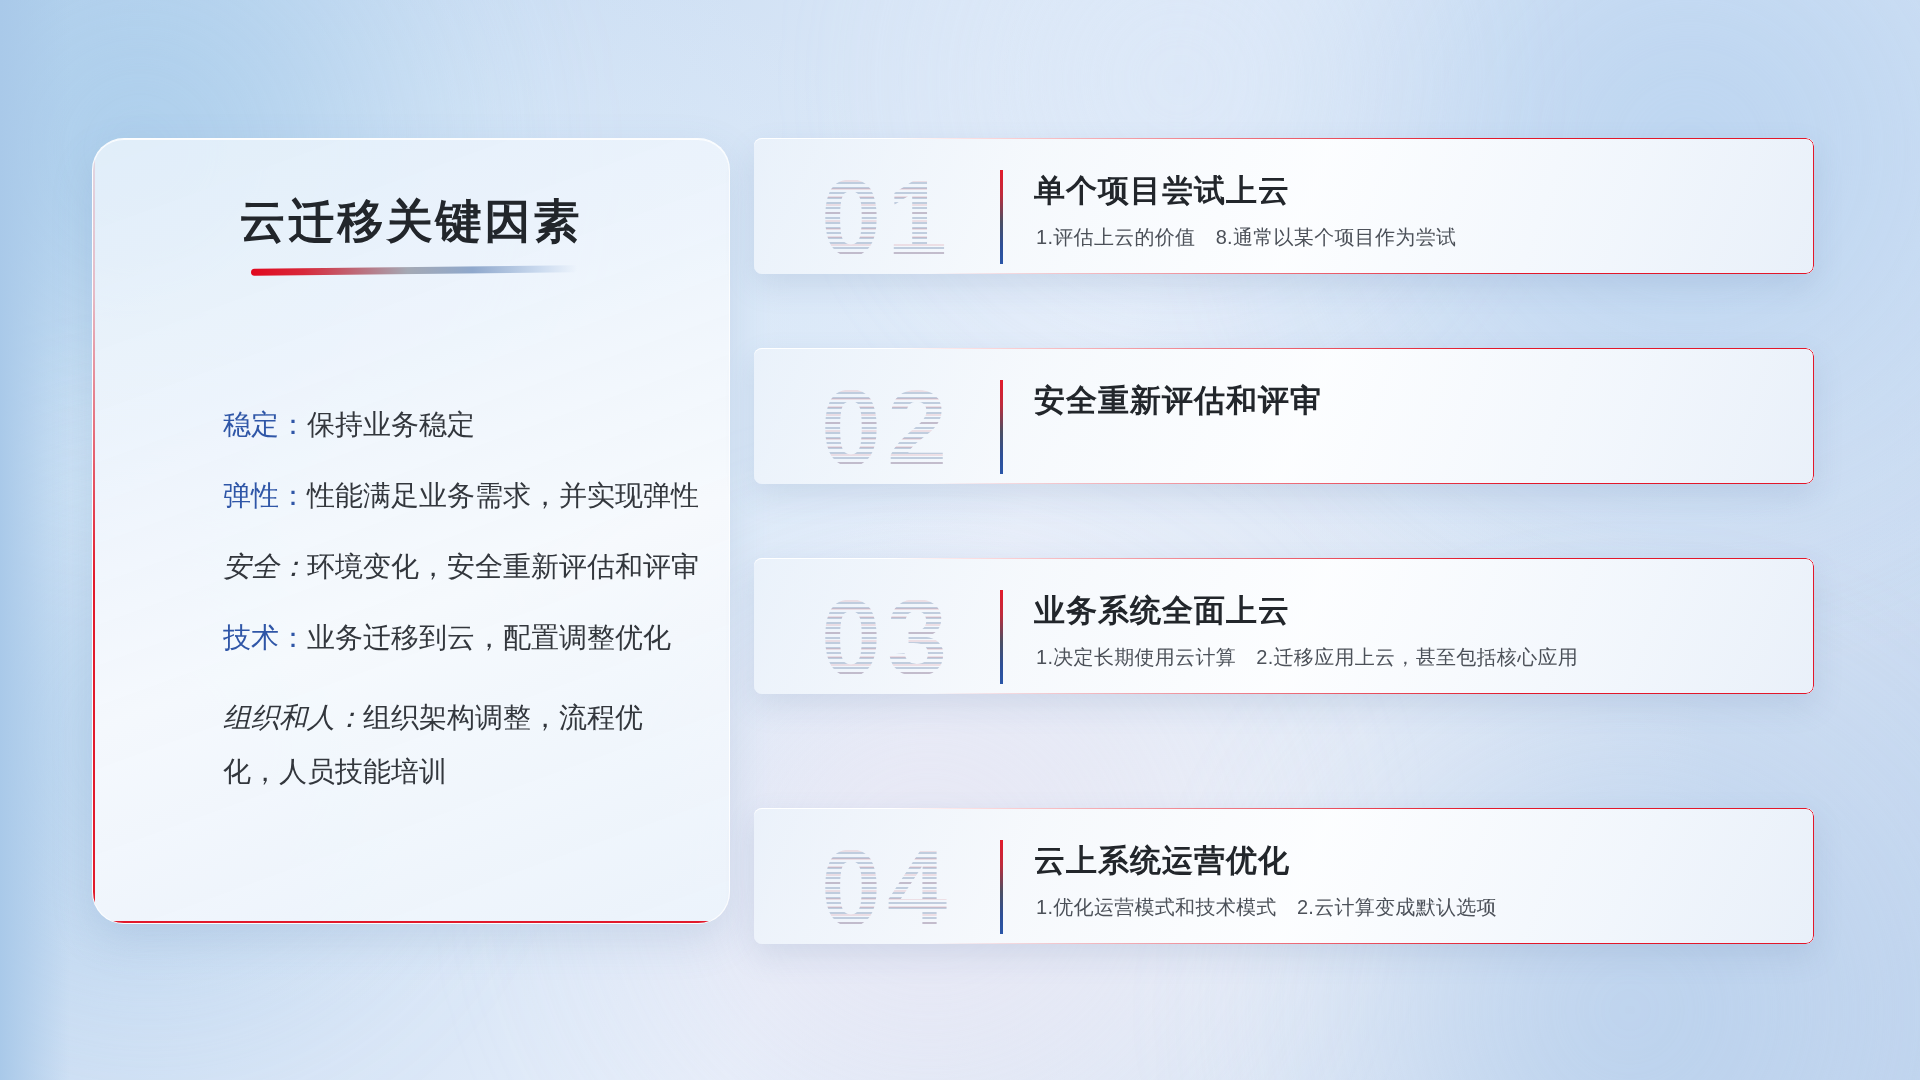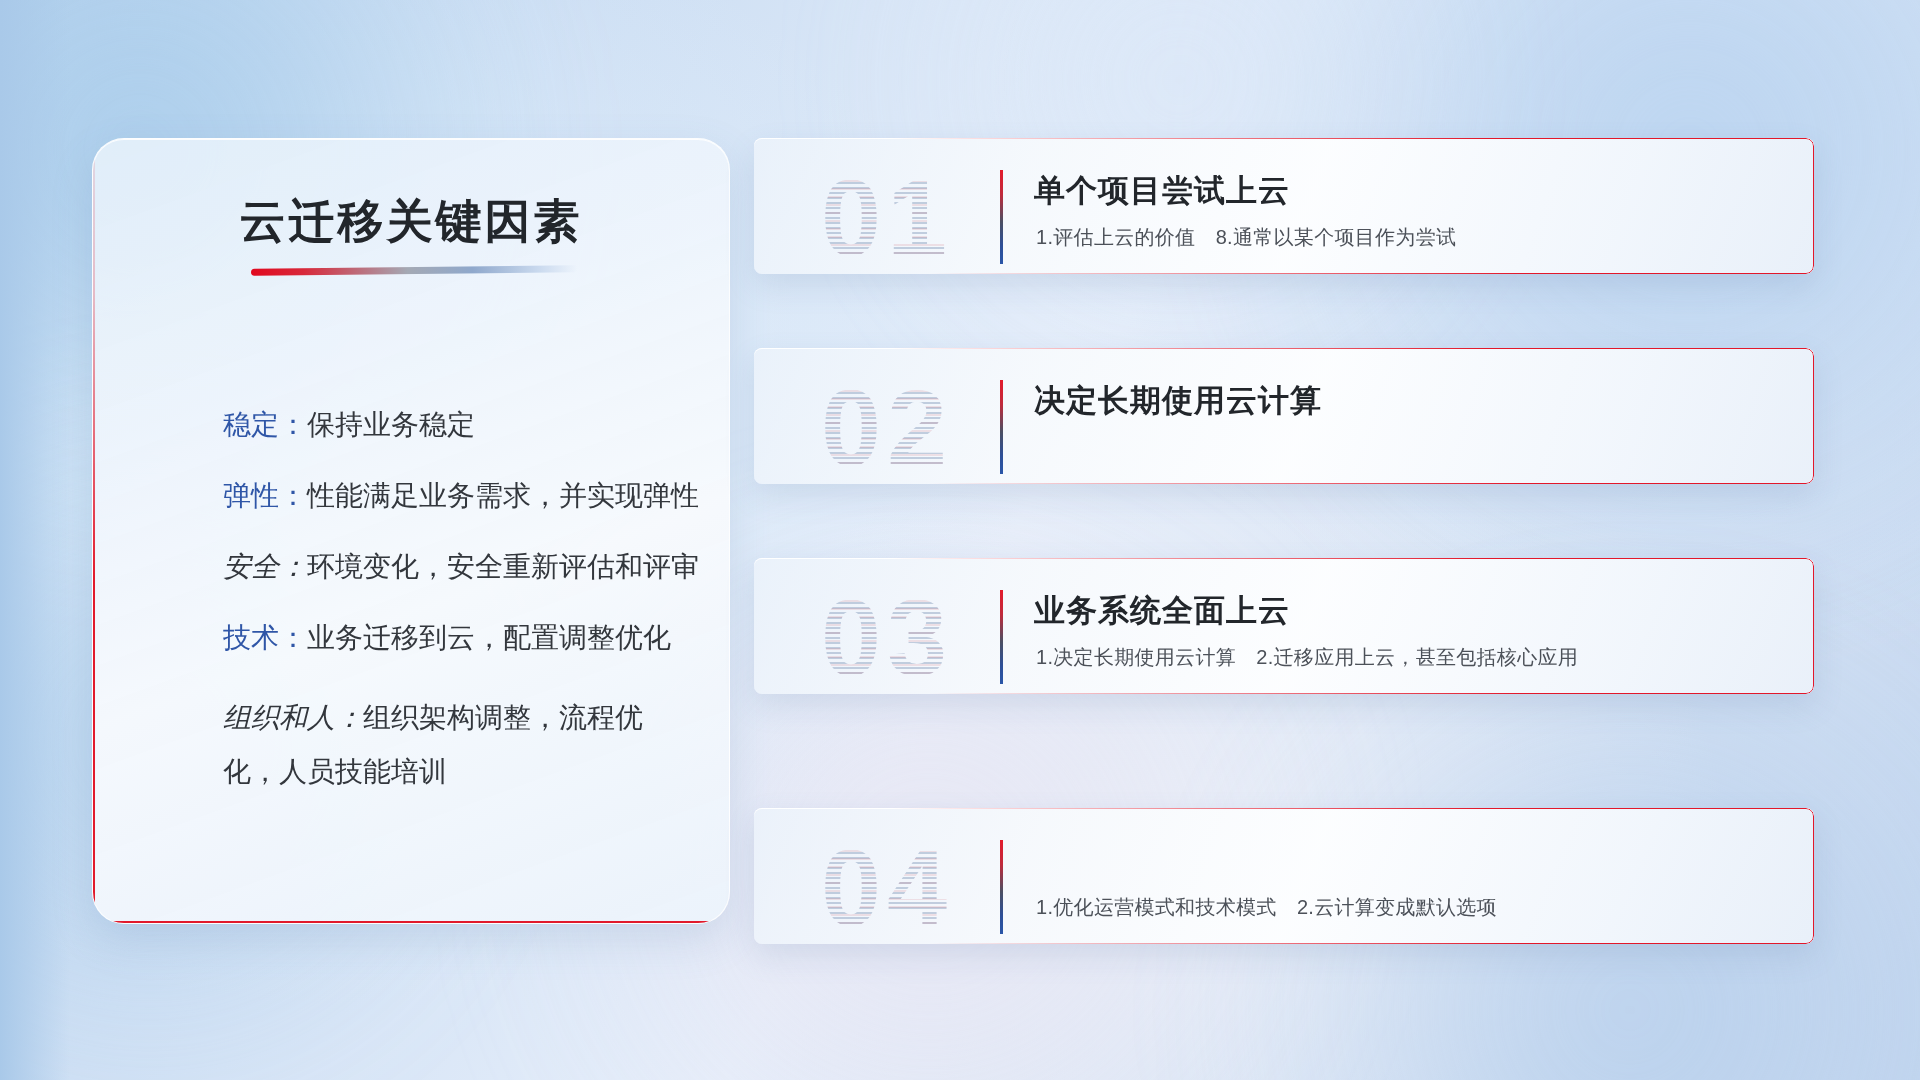--- a/index.html
+++ b/index.html
@@ -182,31 +182,32 @@
     <div class="ghost-tint">01</div>
     <div class="divider"></div>
     <div class="step-title">单个项目尝试上云</div>
     <div class="step-sub">1.评估上云的价值　8.通常以某个项目作为尝试</div>
   </div>
 
   <div class="step s2">
     <div class="ghost">02</div>
     <div class="ghost-tint">02</div>
     <div class="divider"></div>
-    <div class="step-title">决定长期使用云计算</div>
+    <div class="step-title">安全重新评估和评审</div>
   </div>
 
   <div class="step s3">
     <div class="ghost">03</div>
     <div class="ghost-tint">03</div>
     <div class="divider"></div>
     <div class="step-title">业务系统全面上云</div>
     <div class="step-sub">1.决定长期使用云计算　2.迁移应用上云，甚至包括核心应用</div>
   </div>
 
   <div class="step s4">
     <div class="ghost">04</div>
     <div class="ghost-tint">04</div>
     <div class="divider"></div>
+    <div class="step-title">云上系统运营优化</div>
     <div class="step-sub">1.优化运营模式和技术模式　2.云计算变成默认选项</div>
   </div>
 
 </div>
 
 </body></html>

